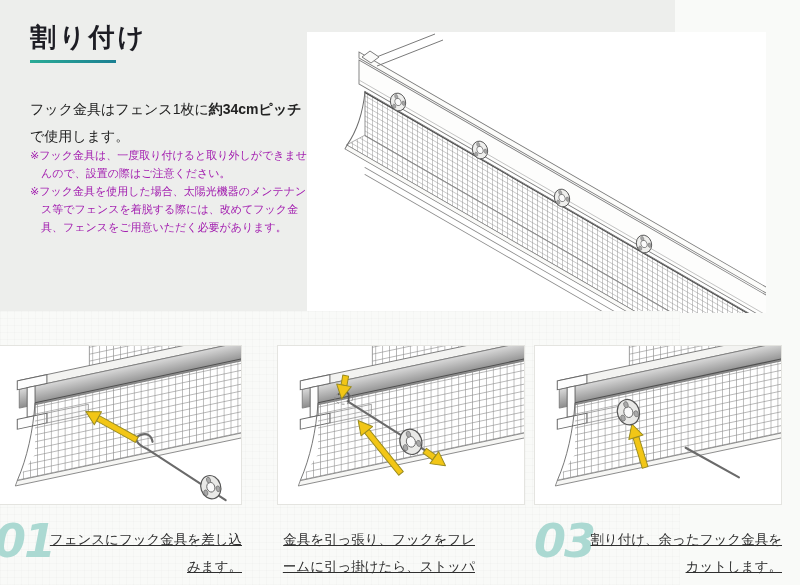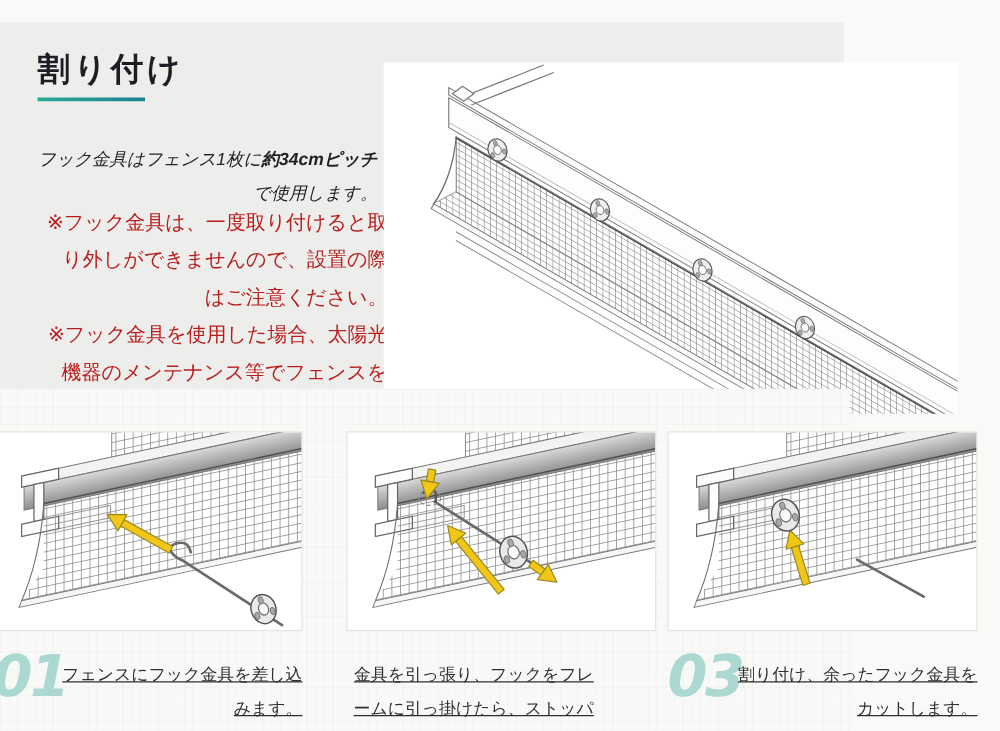--- a/index.html
+++ b/index.html
@@ -2,48 +2,47 @@
 <html><head>
 <meta charset="utf-8">
 <style>
   html,body{margin:0;padding:0;}
   body{
     position:relative;width:800px;height:585px;overflow:hidden;
     font-family:"Liberation Sans","DejaVu Sans",sans-serif;
     background:#f9faf8;
   }
   .top-section{
-    position:absolute;left:0;top:18px;width:675px;height:311px;
+    position:absolute;left:0;top:0;width:675px;height:311px;
     background:#edeeec;
-    text-align:right;
   }
   .bottom-section{
     position:absolute;left:0;top:311px;width:680px;height:274px;
     background:
       repeating-linear-gradient(0deg, rgba(0,0,0,0.016) 0 1px, transparent 1px 7px),
       repeating-linear-gradient(90deg, rgba(0,0,0,0.016) 0 1px, transparent 1px 7px),
       #f9faf8;
     text-align: right;
   }
   .header-block{position:absolute;left:30px;top:20px;}
   .page-title{
     font-size:26px;font-weight:700;color:#1d1d24;letter-spacing:3px;line-height:34px;
   }
   .title-underline{
     width:86px;height:3px;margin-top:6px;
     background:linear-gradient(90deg,#2aab96,#1b7f92);
   }
   .intro{
     position:absolute;left:30px;top:82px;width:272px;
-    font-size:14px;line-height:27px;color:#222;font-style:italic;
+    font-size:14px;line-height:27px;color:#222;
   }
   .intro b{font-weight:700;}
   .notes{
     position:absolute;left:30px;top:146px;width:280px;
-    font-size:16px;line-height:30px;color:#b91c1c;
+    font-size:11px;line-height:18px;color:#a21caf;
   }
   .note-item{padding-left:1em;text-indent:-1em;}
   .illus-box{
     position:absolute;left:307px;top:32px;width:459px;height:281px;
     background:#ffffff;
   }
   .step-col{position:absolute;top:0;width:248px;}
   .col-1{left:-6px;} .col-2{left:277px;} .col-3{left:534px;}
   .panel-illus{
     margin-top:34px;width:246px;height:158px;background:#ffffff;

